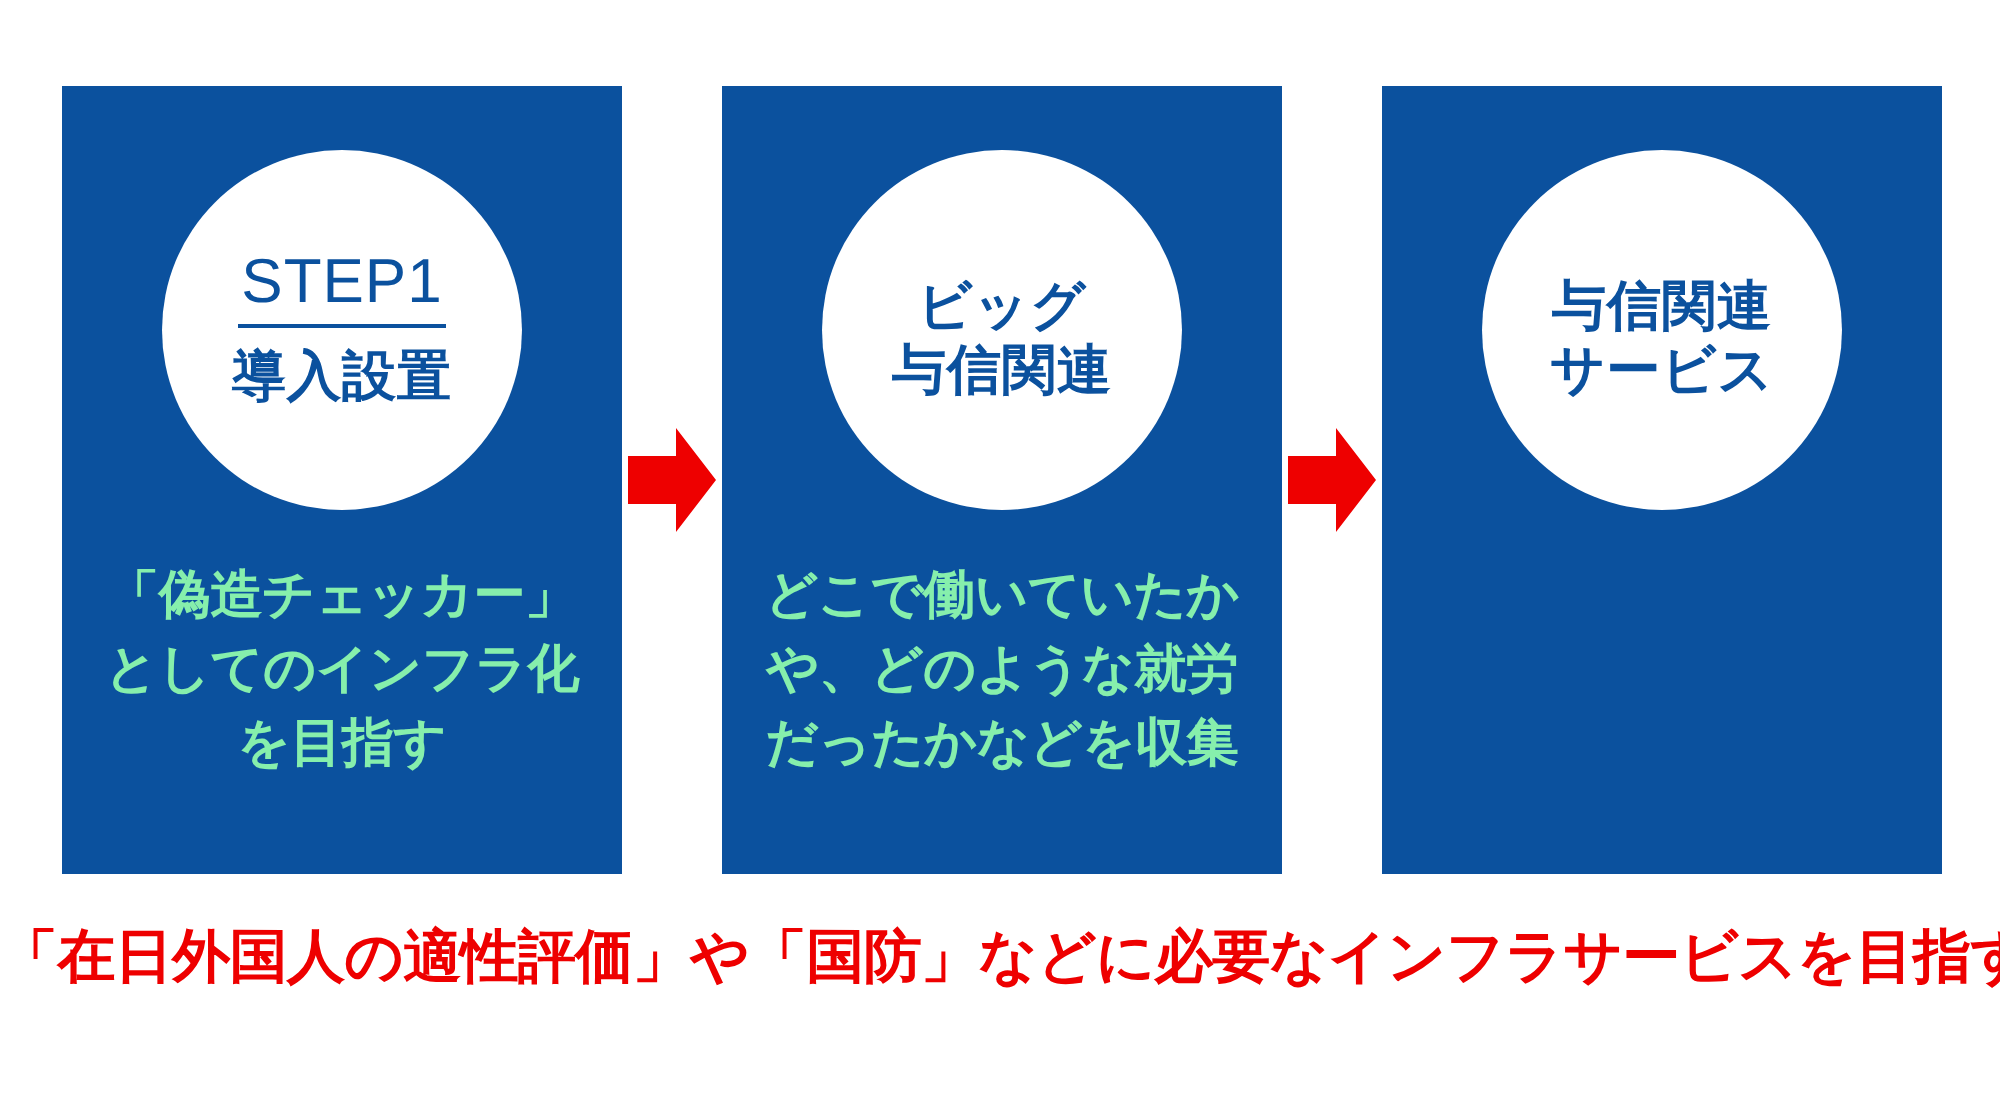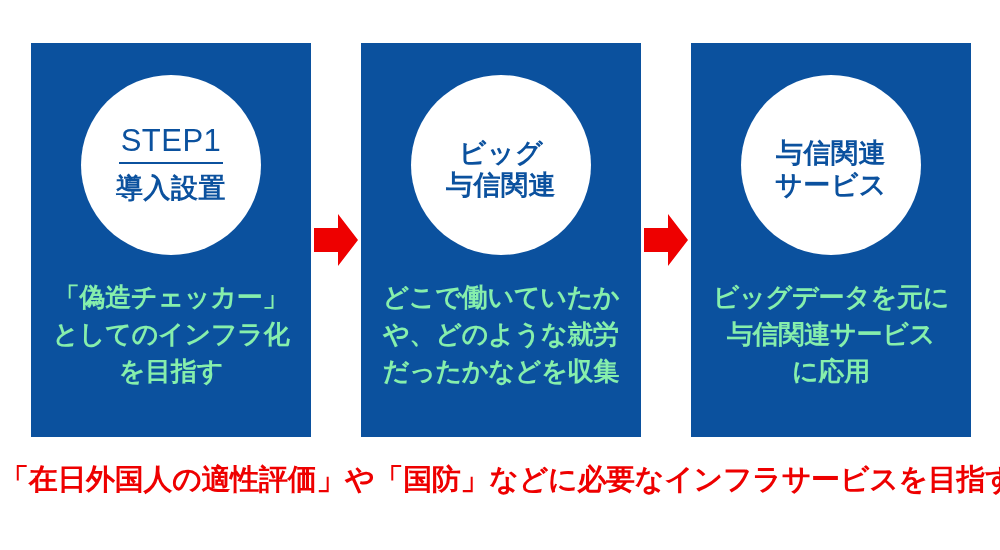--- a/index.html
+++ b/index.html
@@ -167,22 +167,19 @@
           <polygon points="0,14 24,14 24,0 44,26 24,52 24,38 0,38" fill="#EE0000"></polygon>
         </svg>
       </span>
     </div>
 
     <div class="step-panel">
       <div class="step-circle">
         <div class="step-subtitle">与信関連
 サービス</div>
       </div>
-      <div class="step-body">ビッグデータを元に
-与信関連サービス
-に応用</div>
     </div>
 
   </div>
 
   <div class="caption">「在日外国人の適性評価」や「国防」などに必要なインフラサービスを目指す</div>
 
 </div>
 
 </body></html>

